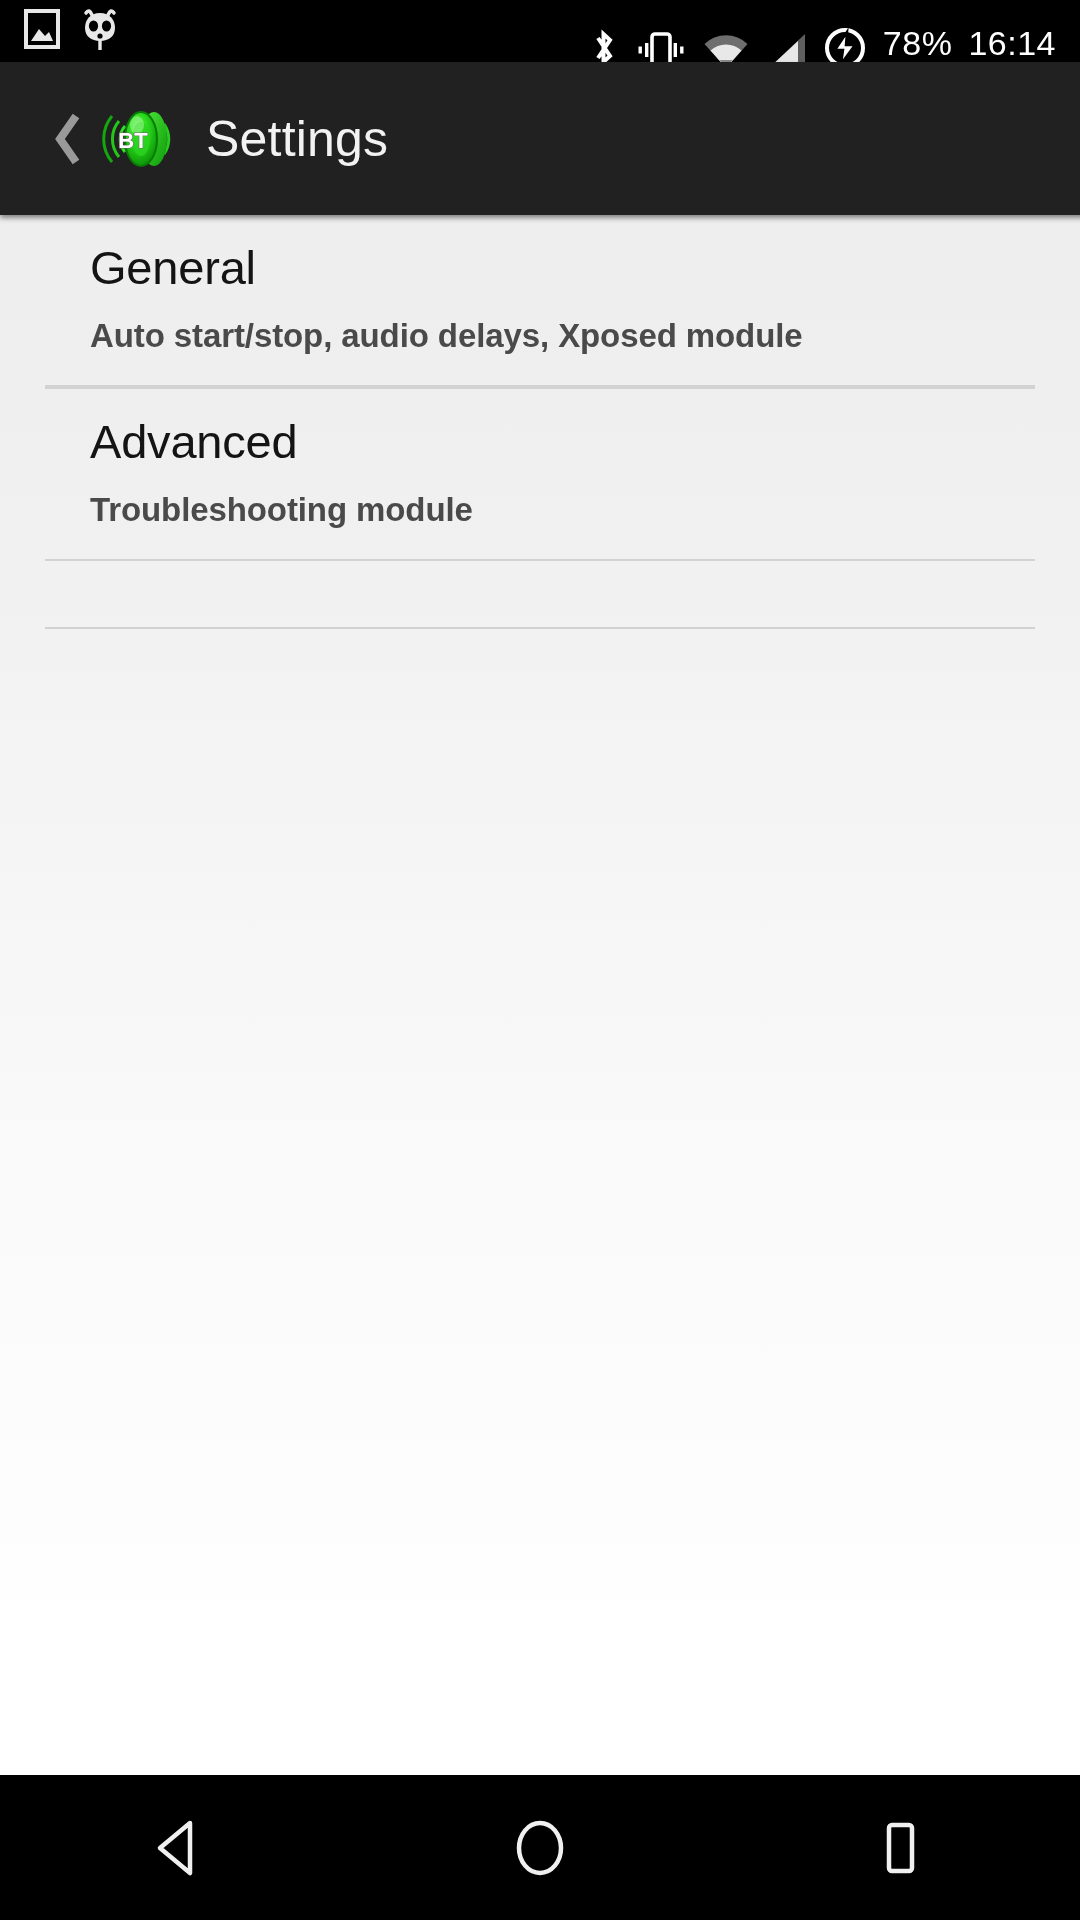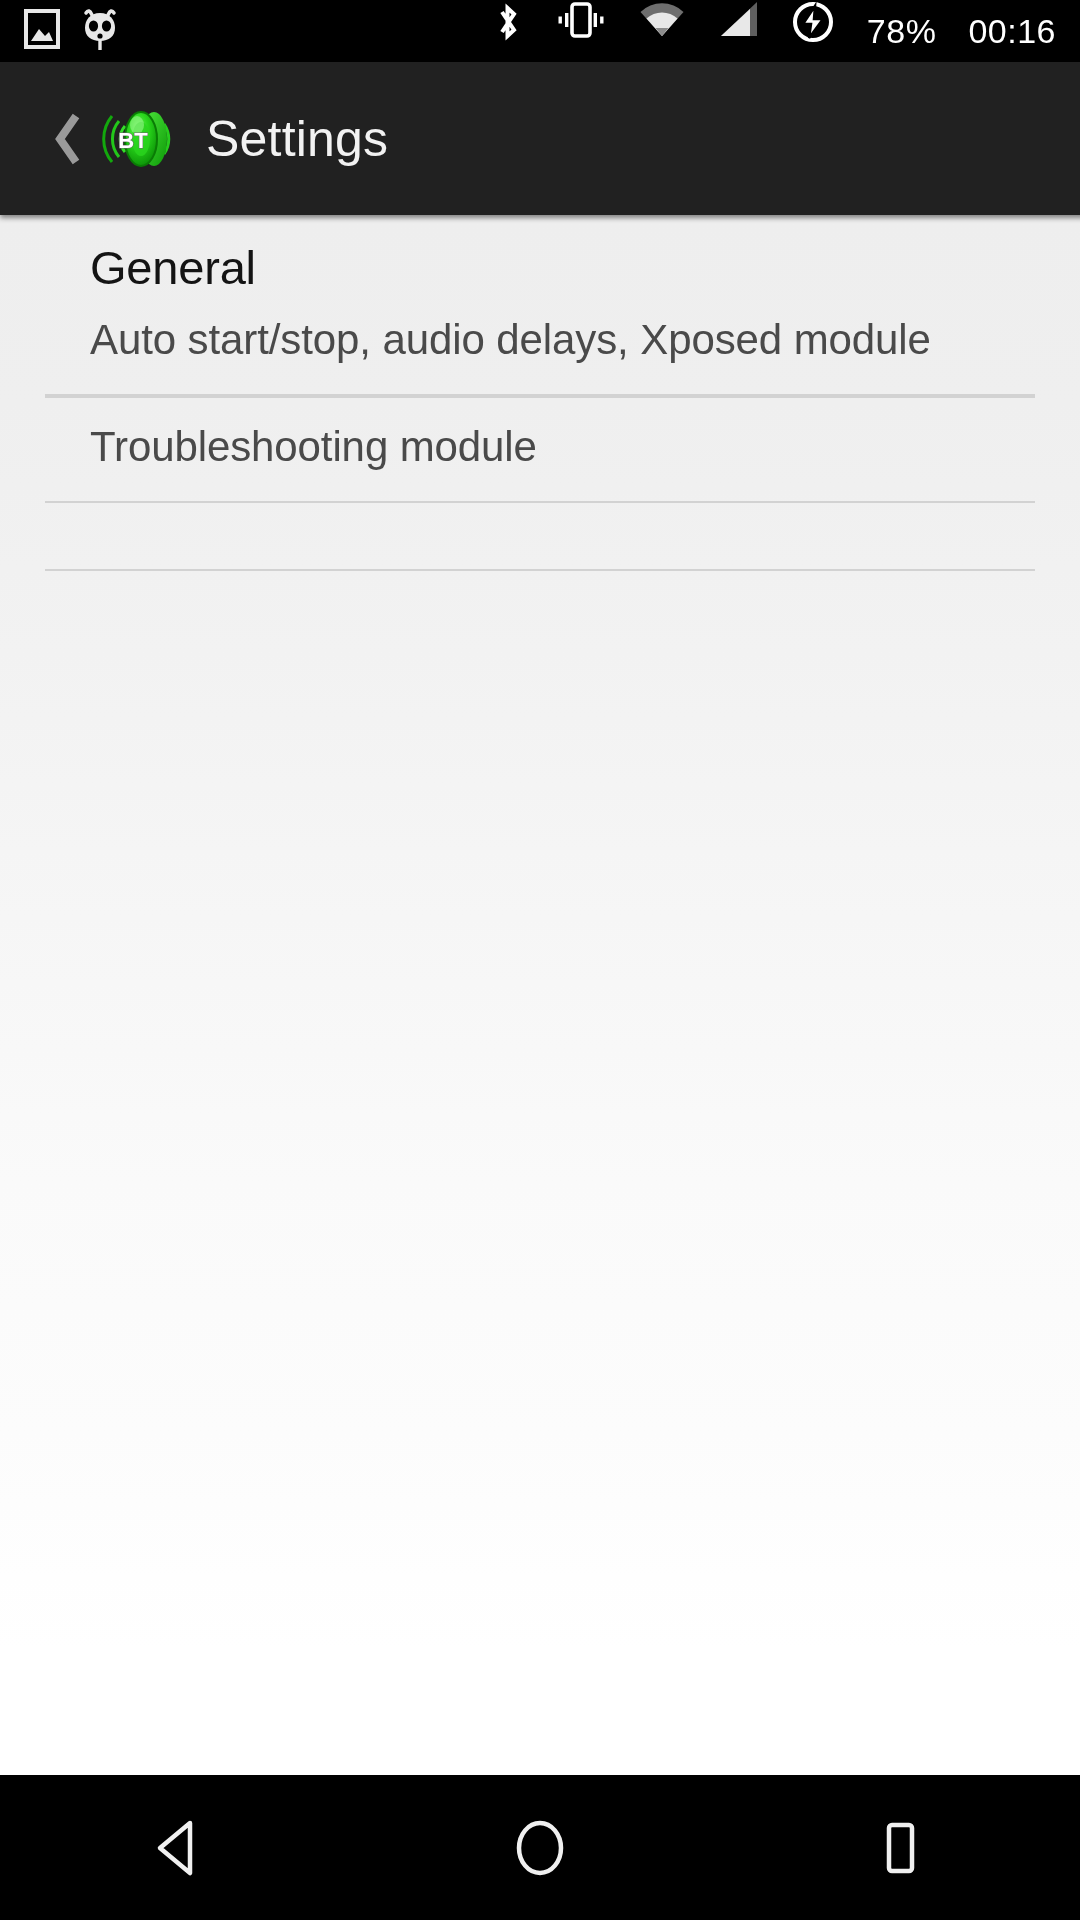--- a/index.html
+++ b/index.html
@@ -31,22 +31,22 @@
     align-items: center;
     gap: 20px;
     padding-left: 24px;
   }
   .sb-right {
     position: absolute;
     right: 24px;
     top: 0;
     height: 74px;
     display: flex;
-    align-items: flex-start;
-    gap: 32px;
+    align-items: flex-end;
+    gap: 16px;
   }
   .sb-text {
     color: #ffffff;
     font-size: 34px;
     letter-spacing: 0.5px;
     line-height: 62px;
   }
   .sb-icon { display:block; }
 
   
@@ -110,26 +110,27 @@
   }
   .pref-title {
     font-size: 47px;
     color: #141414;
     line-height: 1;
     padding-top: 29px;
     font-weight: 400;
     letter-spacing: -0.2px;
   }
   .pref-summary {
-    font-size: 42px;
+    font-size: 33px;
     color: #4a4a4a;
     line-height: 1;
     padding-top: 28px;
     padding-bottom: 33px;
     letter-spacing: -0.1px;
+    font-weight: bold;
   }
   .pref-spacer-nosummary { height: 66px; }
   .divider {
     height: 2px;
     background: #d2d2d2;
     margin-left: 45px;
     margin-right: 45px;
   }
 
   
@@ -204,21 +205,21 @@
           <path d="M33 9 L33 36 L4 36 Z" fill="#e8e8e8"></path>
         </svg>
       </span>
       <span class="sb-icon">
         <svg width="44" height="44" viewBox="0 0 44 44">
           <circle cx="22" cy="22" r="18" fill="none" stroke="#ffffff" stroke-width="4"></circle>
           <path d="M24 6 L12 24 L20 24 L18 38 L32 19 L23 19 Z" fill="#ffffff" stroke="#000000" stroke-width="2.5"></path>
         </svg>
       </span>
       <span class="sb-text">78%</span>
-      <span class="sb-text">00:16</span>
+      <span class="sb-text">16:14</span>
     </div>
   </div>
 
   <div id="action-bar">
     <div id="up-button">
       <svg width="30" height="54" viewBox="0 0 30 54">
         <path d="M22 4 L6 27 L22 50" stroke="#9a9a9a" stroke-width="8" fill="none" stroke-linejoin="miter" stroke-linecap="butt"></path>
       </svg>
     </div>
 
@@ -263,20 +264,21 @@
       <div class="pref-title">General</div>
       <div class="pref-summary">Auto start/stop, audio delays, Xposed module</div>
     </div>
     <div class="divider"></div>
 
     <div class="pref-item">
     </div>
     <div class="divider"></div>
 
     <div class="pref-item">
+      <div class="pref-title">Advanced</div>
       <div class="pref-summary">Troubleshooting module</div>
     </div>
     <div class="divider"></div>
 
     <div class="pref-item">
       <div class="pref-spacer-nosummary"></div>
     </div>
     <div class="divider"></div>
 
   </div>

